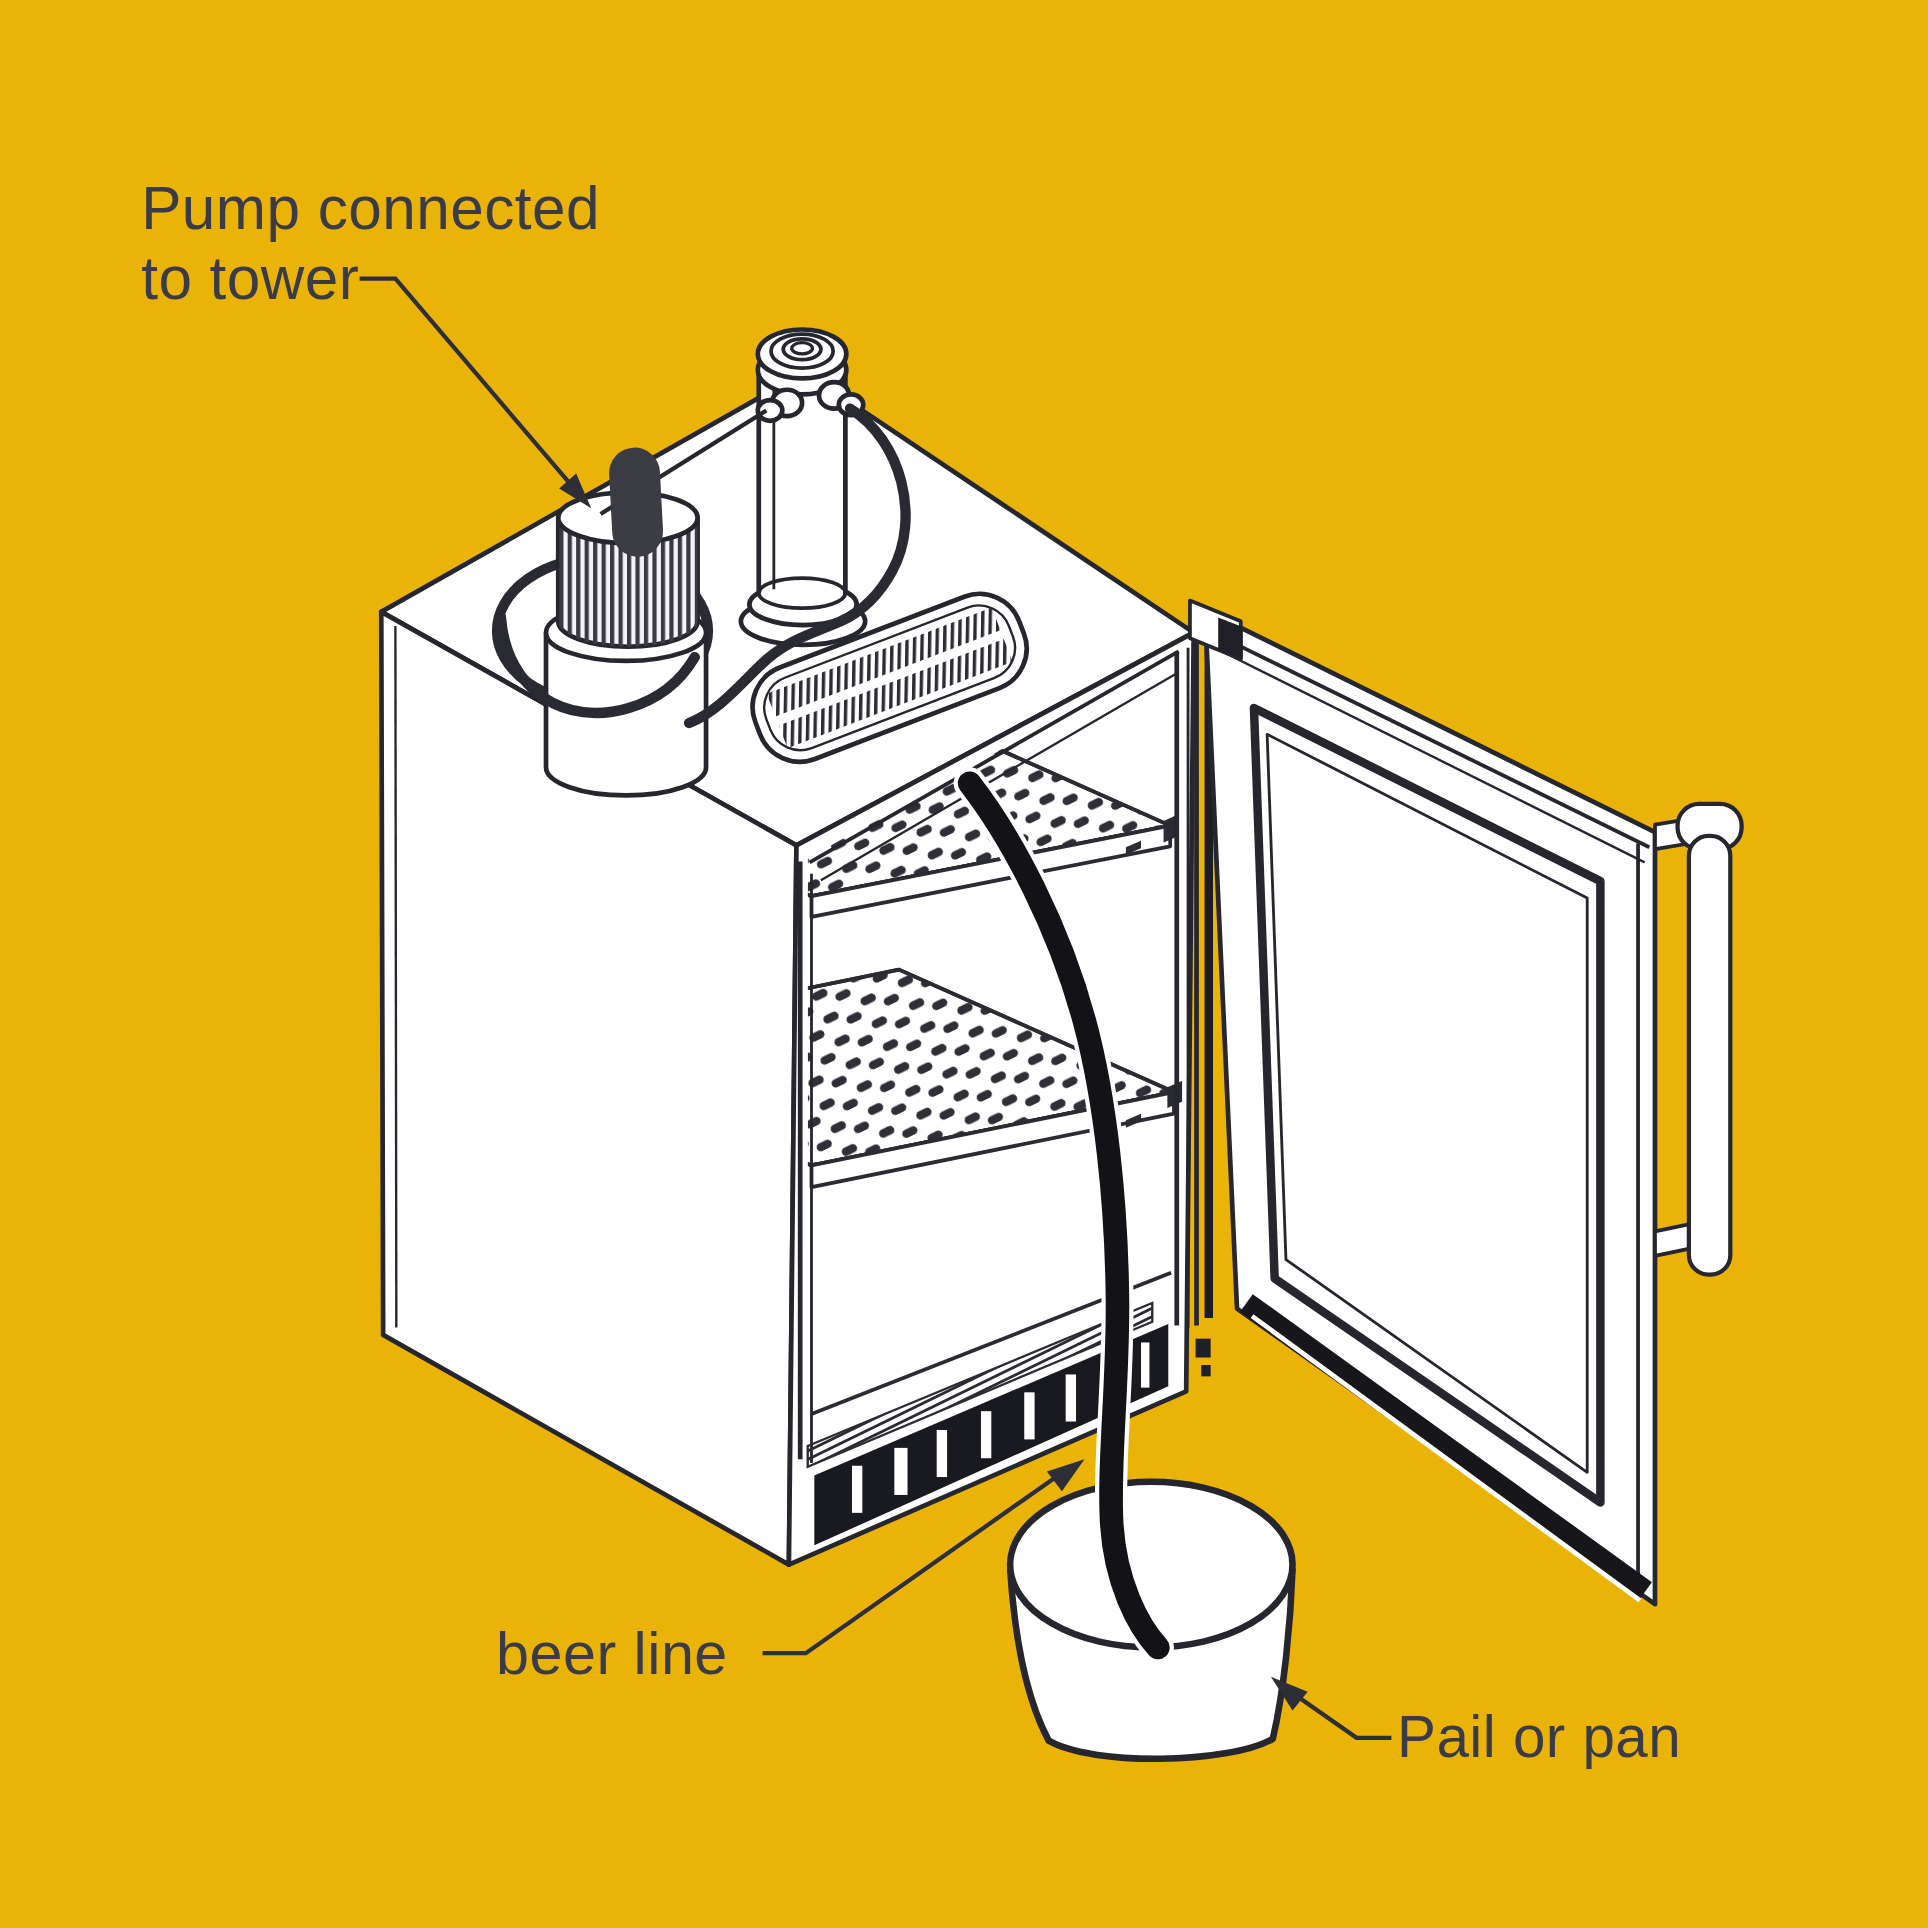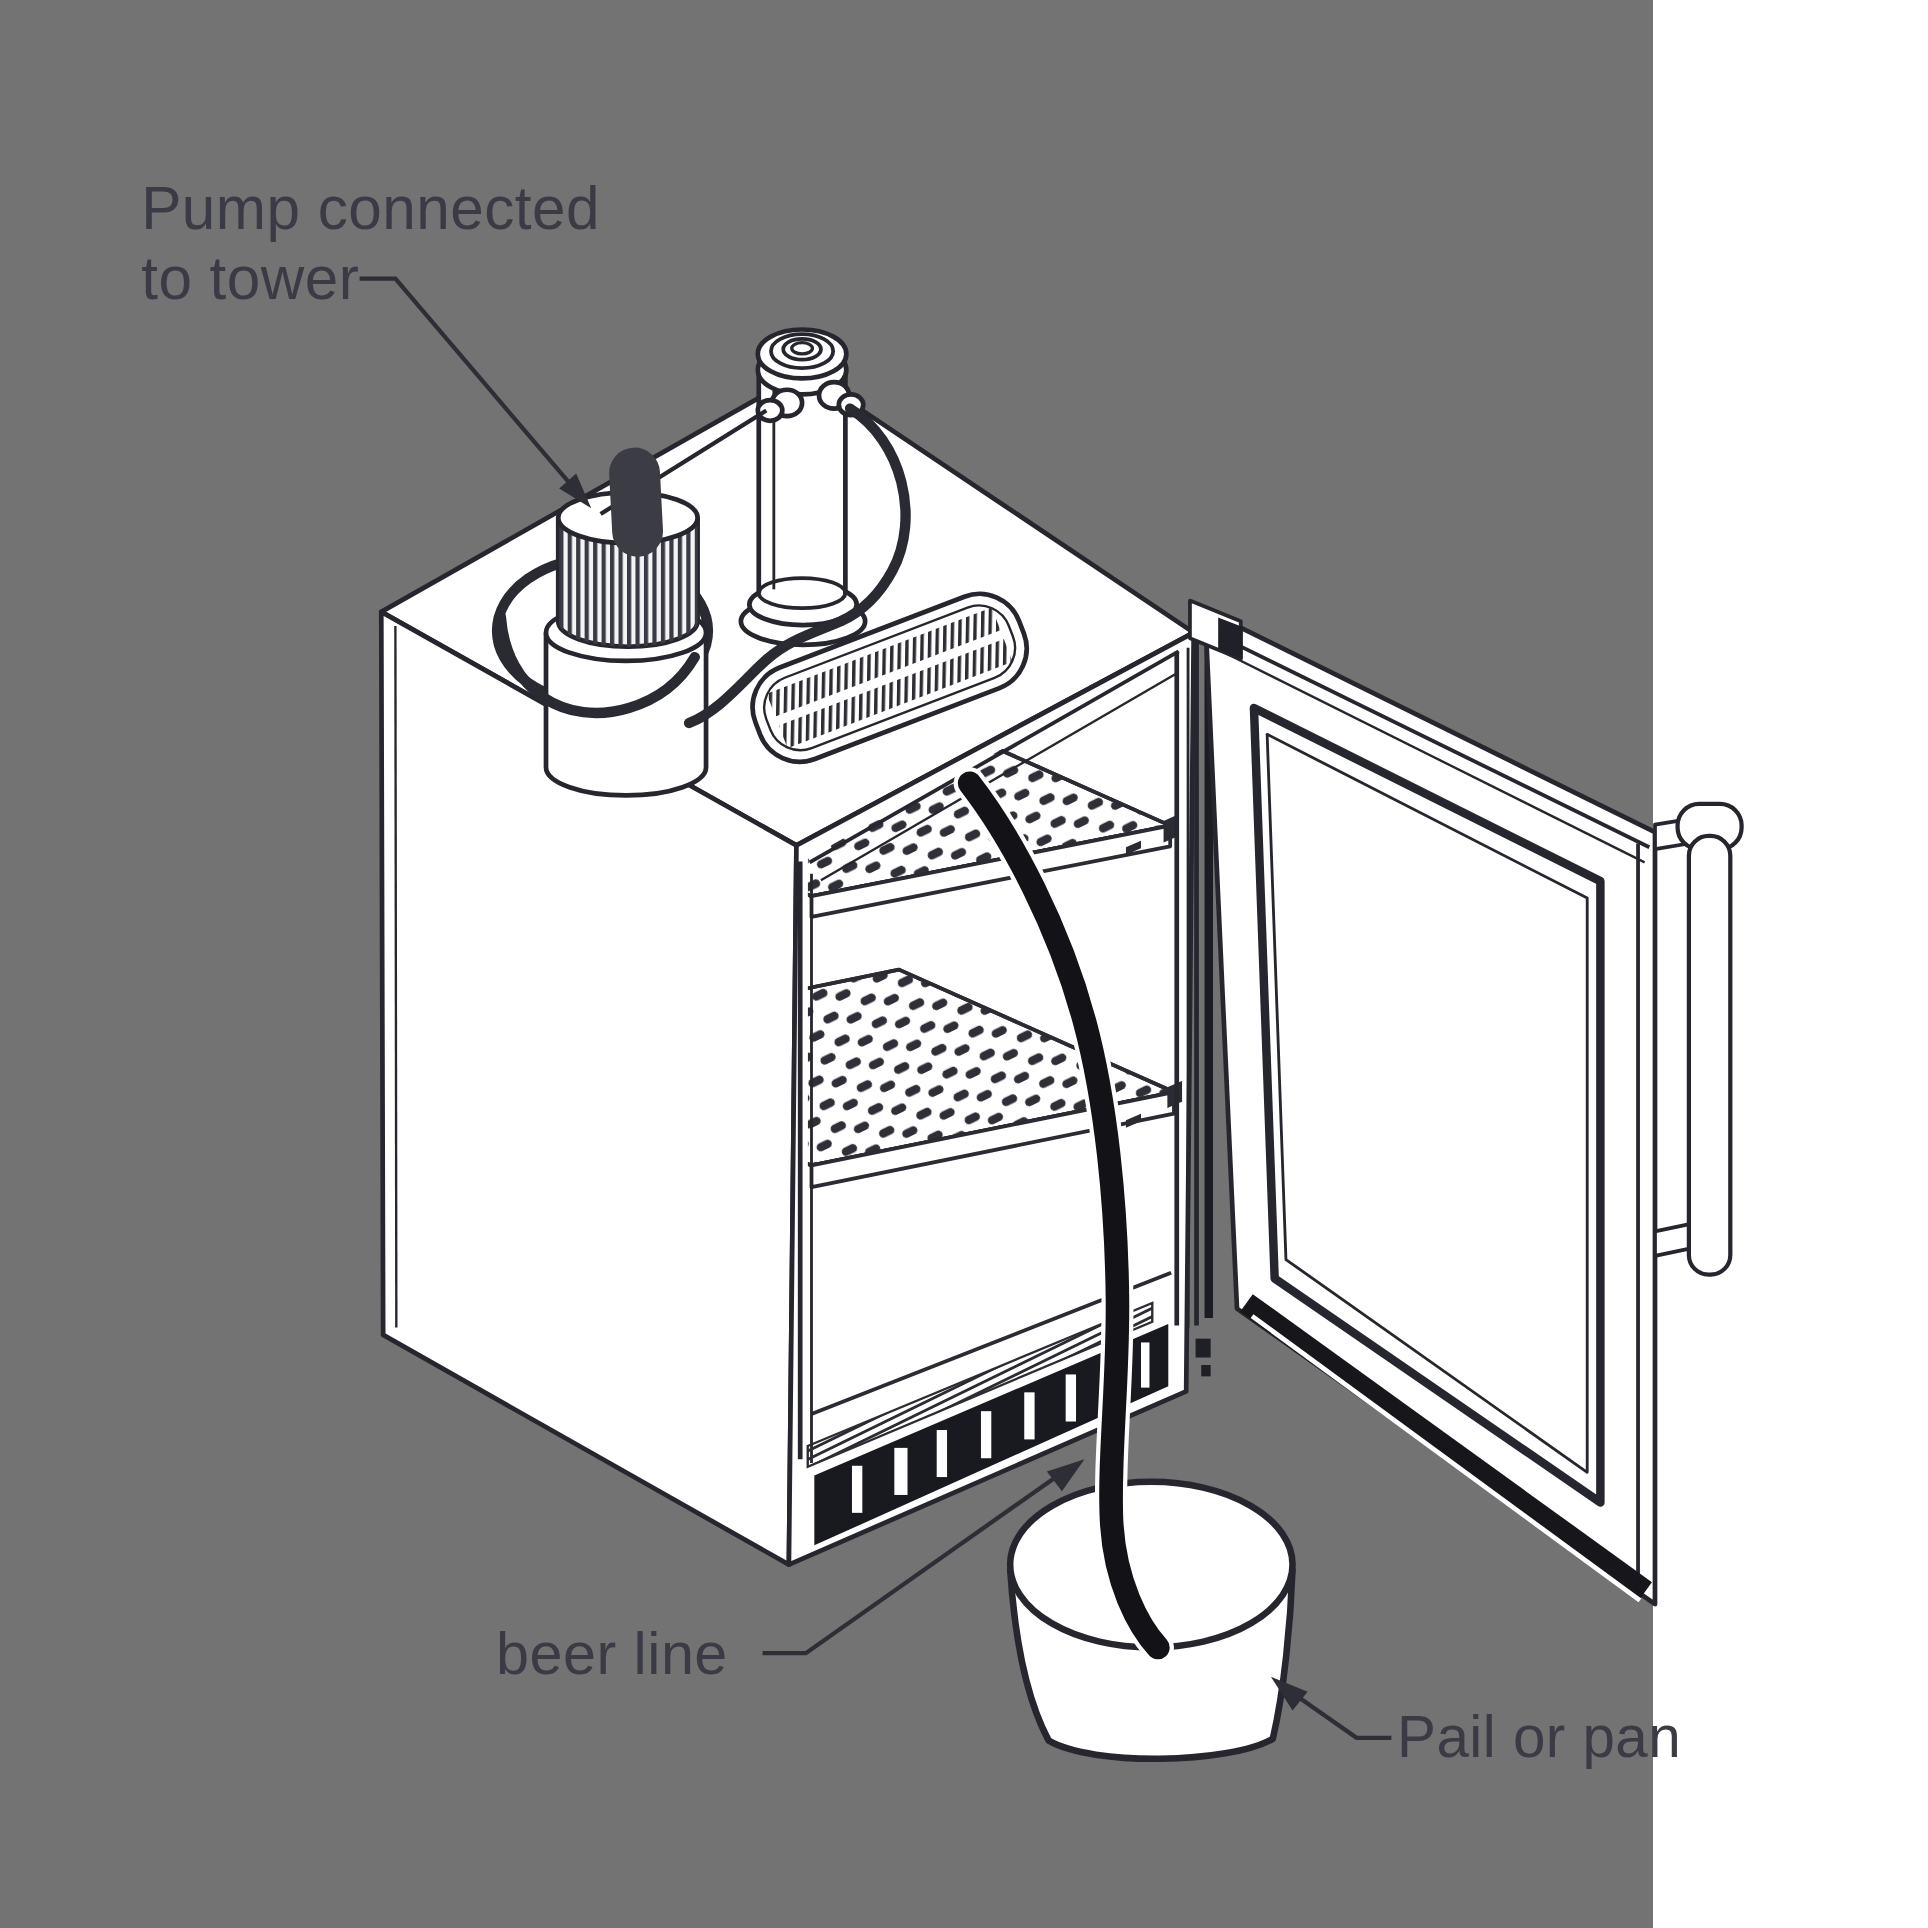--- a/index.html
+++ b/index.html
@@ -1,17 +1,17 @@
 <!DOCTYPE html>
 <html style="font-size:15px"><head>
 <meta charset="utf-8">
 <style>
   html,body{margin:0;padding:0;background:#ffffff;}
   body{font-family:"Liberation Sans", sans-serif;}
-  .stage{width:1653px;height:1928px;position:relative;background:#737373;}
+  .stage{width:1928px;height:1928px;position:relative;background:#eab308;}
   svg{display:block;}
   text{fill:#3b3b46;font-family:"Liberation Sans", sans-serif;}
   .lbl{font-size:64px;letter-spacing:0.5px;}
   .lbl2{font-size:63px;letter-spacing:0.5px;}
   .lbl3{font-size:62px;letter-spacing:0.5px;}
 </style>
 </head>
 <body>
 
 <div class="stage">

